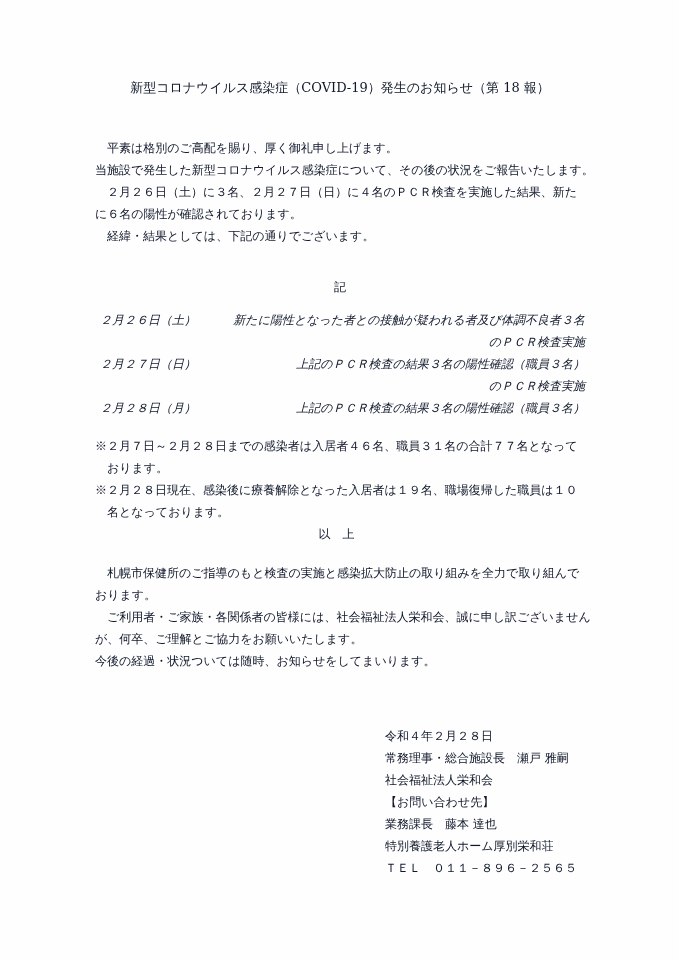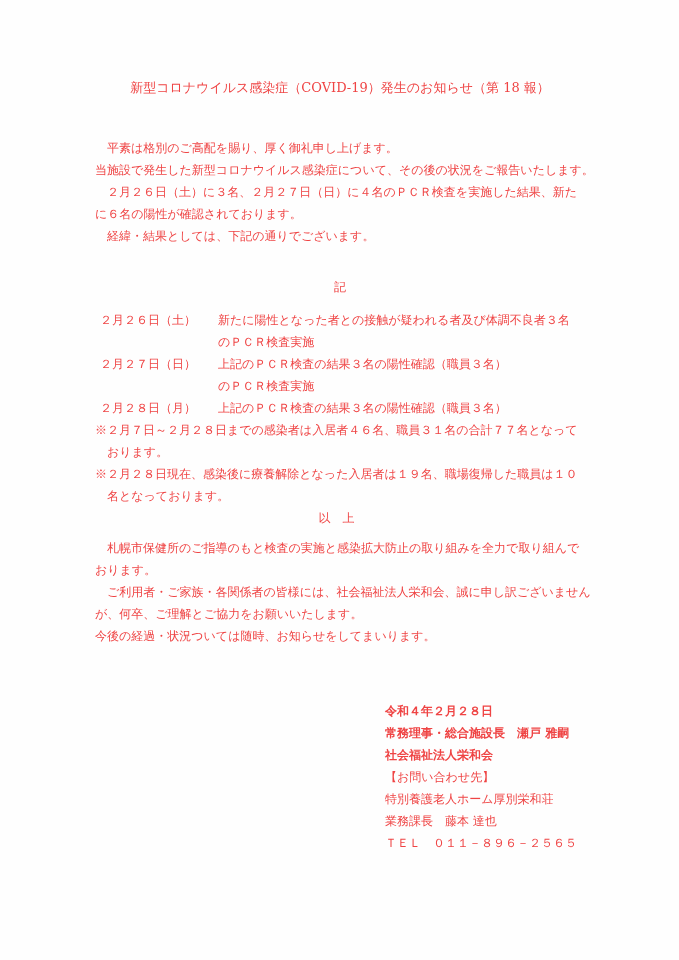--- a/index.html
+++ b/index.html
@@ -8,59 +8,58 @@
     background: #ffffff;
   }
   .page {
     position: relative;
     width: 679px;
     height: 960px;
     box-sizing: border-box;
     padding: 0 94px 0 95px;
     background: #fefefe;
     overflow: hidden;
-    color: #ef4444;
+    color: #0f172a;
     font-family: "DejaVu Serif", "Liberation Serif", serif;
     font-size: 12px;
     line-height: 22px;
   }
   .line { white-space: nowrap; }
   .title {
     margin-top: 77px;
     text-align: center;
     font-size: 13px;
     white-space: nowrap;
   }
   .intro { margin-top: 38px; }
   .record-heading {
     margin-top: 29px;
     text-align: center;
   }
   .record-list { margin-top: 11px; }
-  .record-row { display: flex; }
+  .record-row { display: flex; font-style: italic; }
   .record-date {
     flex-shrink: 0;
     width: 123px;
     padding-left: 5px;
     box-sizing: border-box;
     white-space: nowrap;
   }
-  .record-desc { flex: 1 1 auto; min-width: 0; }
-  .notes { margin-top: 0; }
+  .record-desc { flex: 1 1 auto; min-width: 0; text-align: right; }
+  .notes { margin-top: 16px; }
   .closing-mark {
     margin-top: 0;
     text-align: center;
     padding-right: 7px;
     white-space: nowrap;
   }
-  .closing { margin-top: 8px; }
+  .closing { margin-top: 17px; }
   .signature {
     margin-top: 53px;
     margin-left: 290px;
-    font-weight: bold;
   }
   .contact {
     margin-left: 290px;
   }
 </style>
 </head>
 <body>
 
 <div class="page">
 
@@ -121,18 +120,18 @@
   </div>
 
   <div class="signature">
     <div class="line">令和４年２月２８日</div>
     <div class="line">常務理事・総合施設長　瀬戸 雅嗣</div>
     <div class="line">社会福祉法人栄和会</div>
   </div>
 
   <div class="contact">
     <div class="line">【お問い合わせ先】</div>
+    <div class="line">業務課長　藤本 達也</div>
     <div class="line">特別養護老人ホーム厚別栄和荘</div>
-    <div class="line">業務課長　藤本 達也</div>
     <div class="line">ＴＥＬ　０１１－８９６－２５６５</div>
   </div>
 
 </div>
 
 </body></html>

